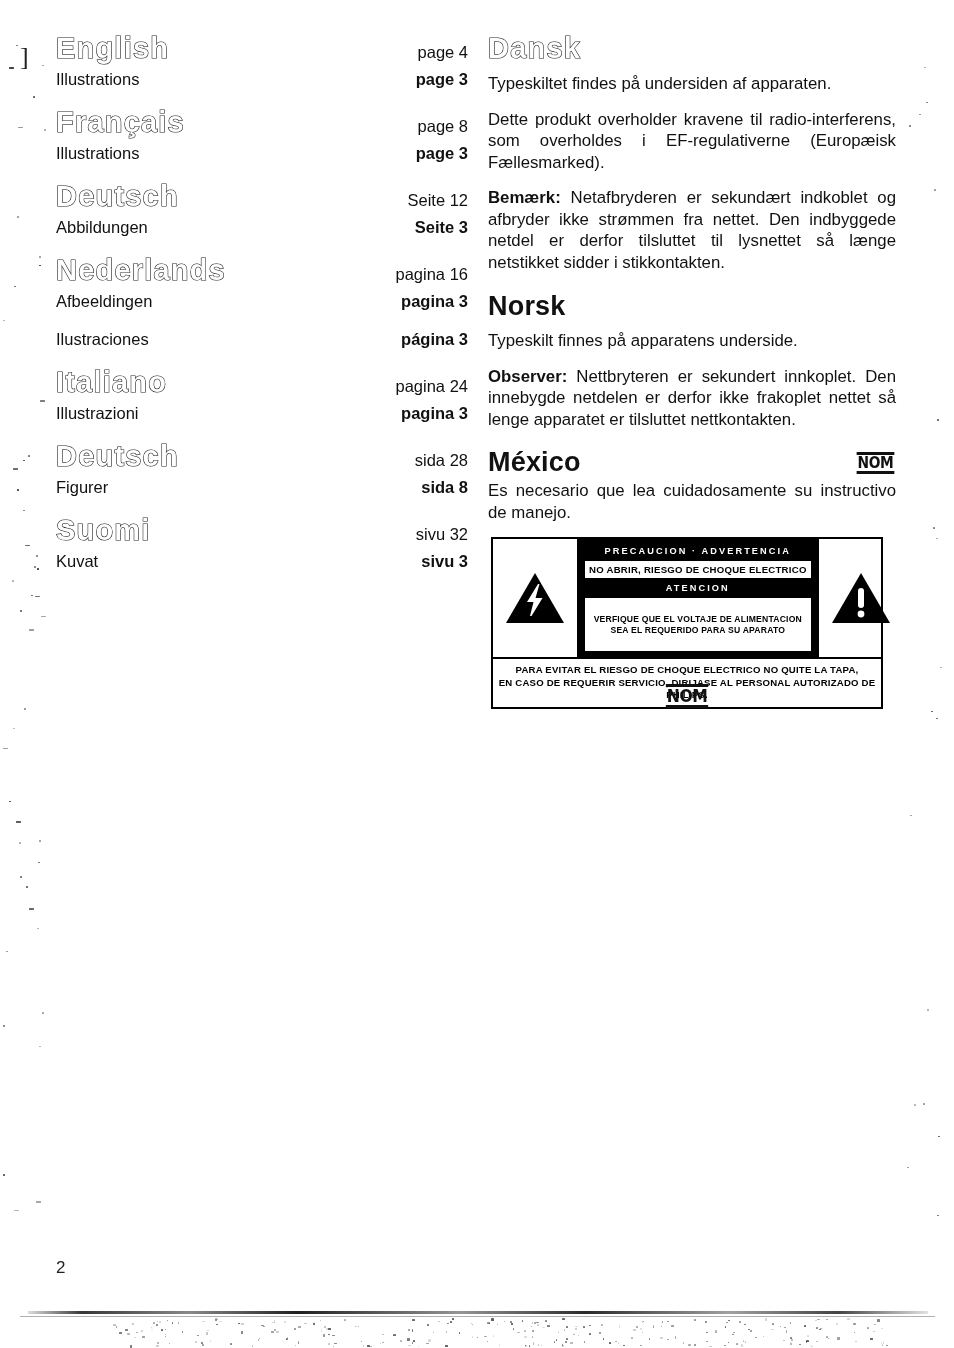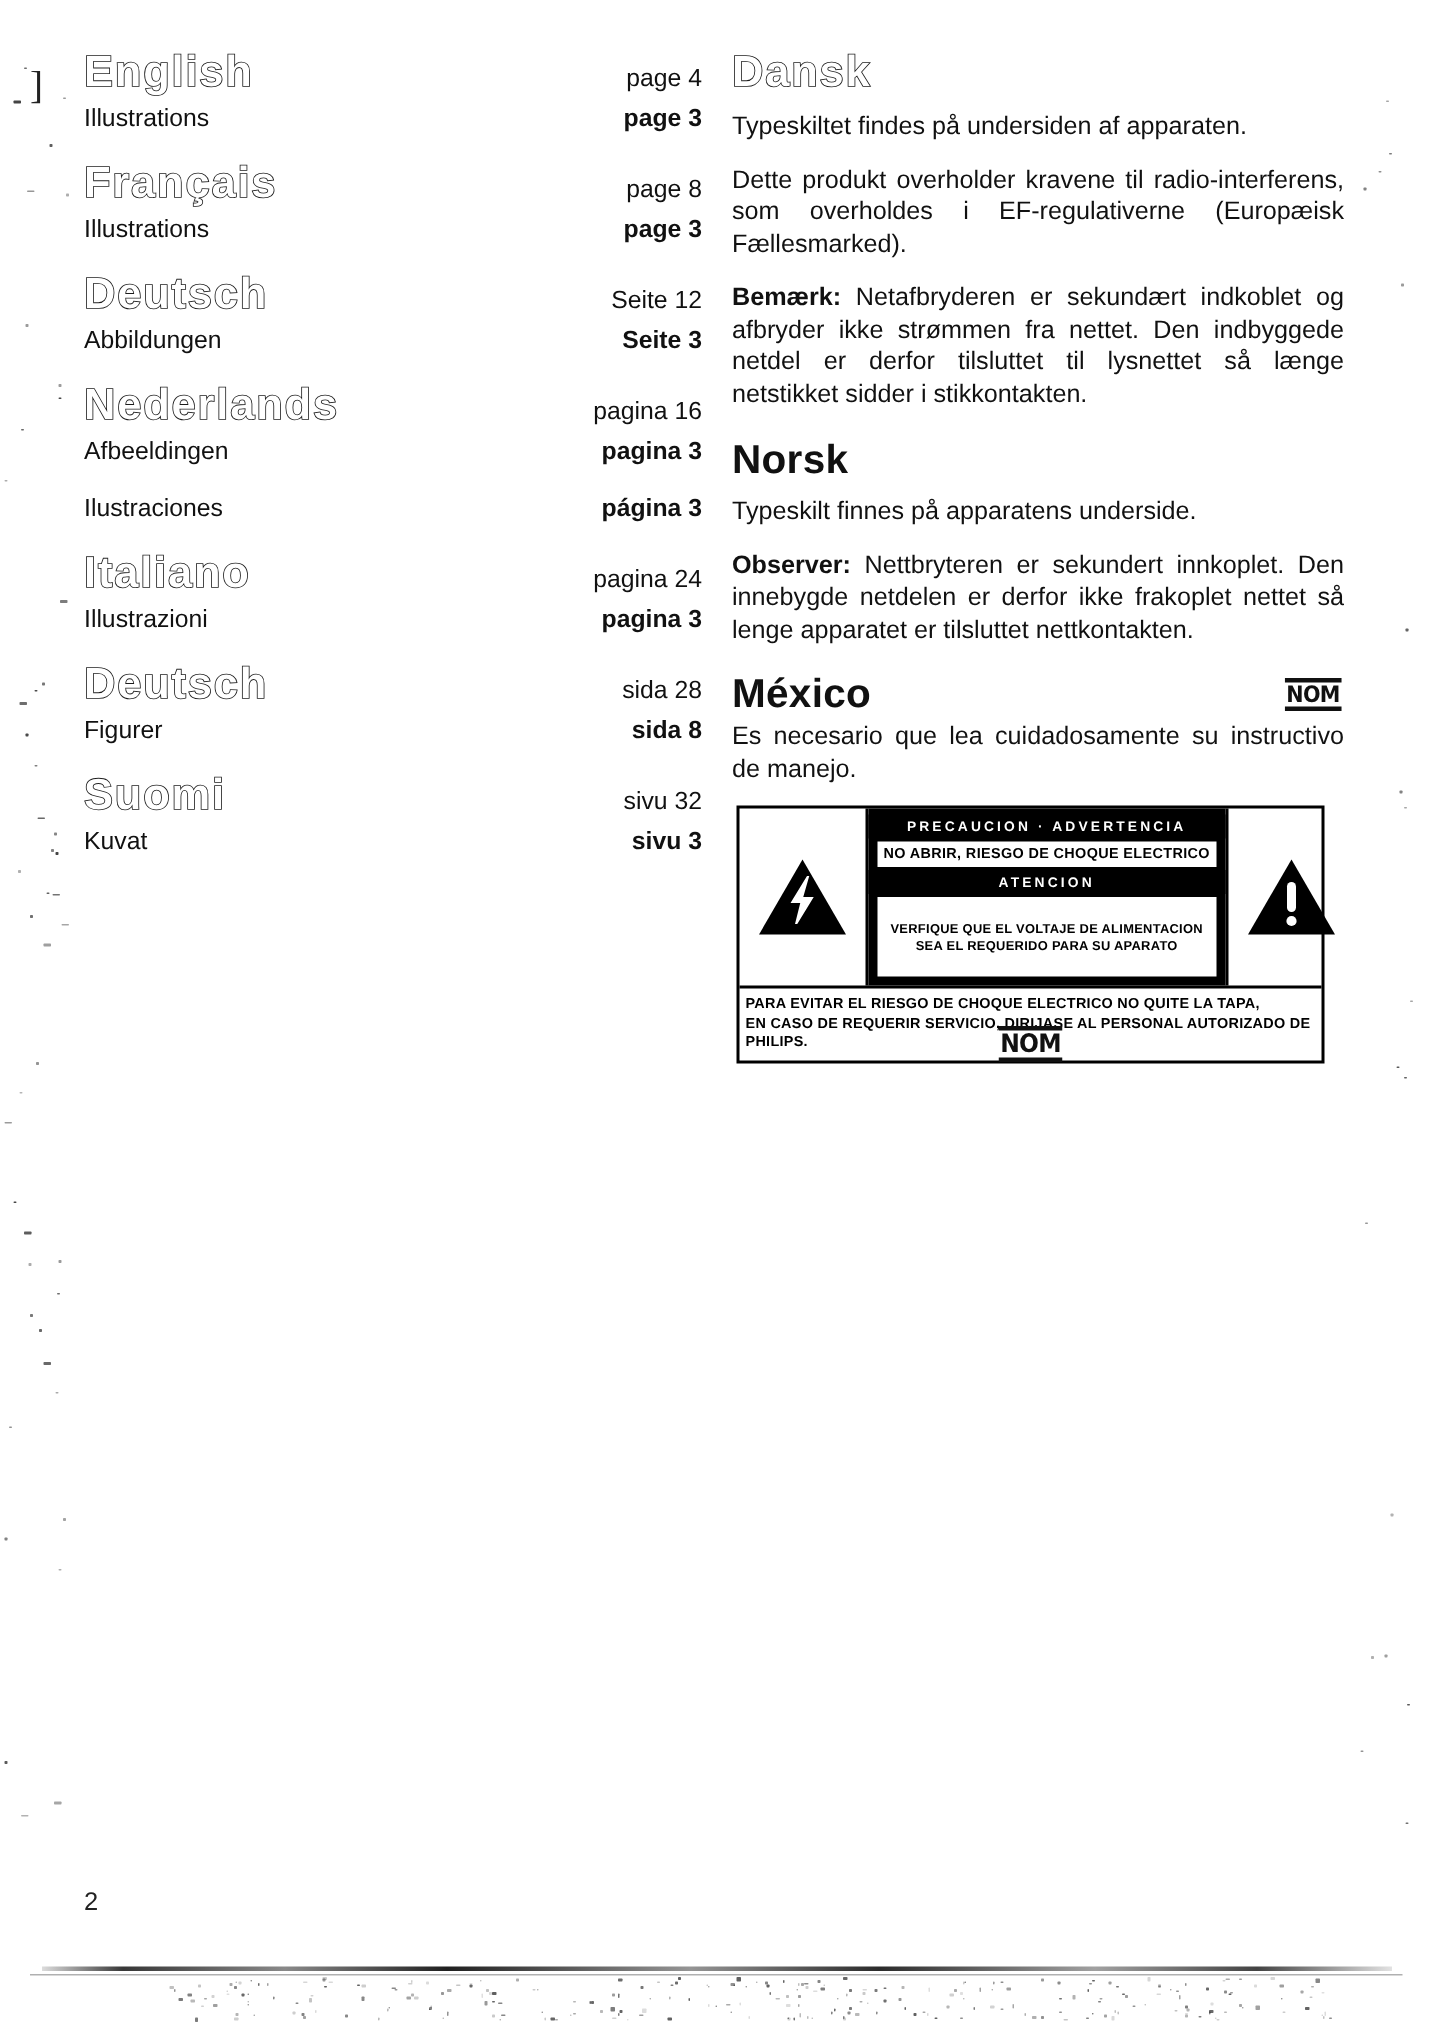--- a/index.html
+++ b/index.html
@@ -98,21 +98,21 @@
     text-align:center;padding:3px 0;white-space:nowrap;
   }
   .wl-line-pos{
     color:#000;background:#fff;
     font-size:9.6px;font-weight:700;letter-spacing:.25px;
     text-align:center;padding:3px 4px;margin:2px 6px;white-space:nowrap;
   }
   .wl-line-pos.two{font-size:8.6px;line-height:10.5px;letter-spacing:.2px;padding:16px 4px;}
   .wl-bottom{
     border-top:2.5px solid #000;
-    text-align:left;
+    text-align:center;
     font-size:9.6px;font-weight:700;line-height:12.5px;letter-spacing:.2px;
     padding:5px 4px 5px 4px;
     color:#000;
   }
 
   
   .tri{position:relative;width:62px;height:54px;}
   .tri svg{display:block;width:62px;height:54px;}
 
   

